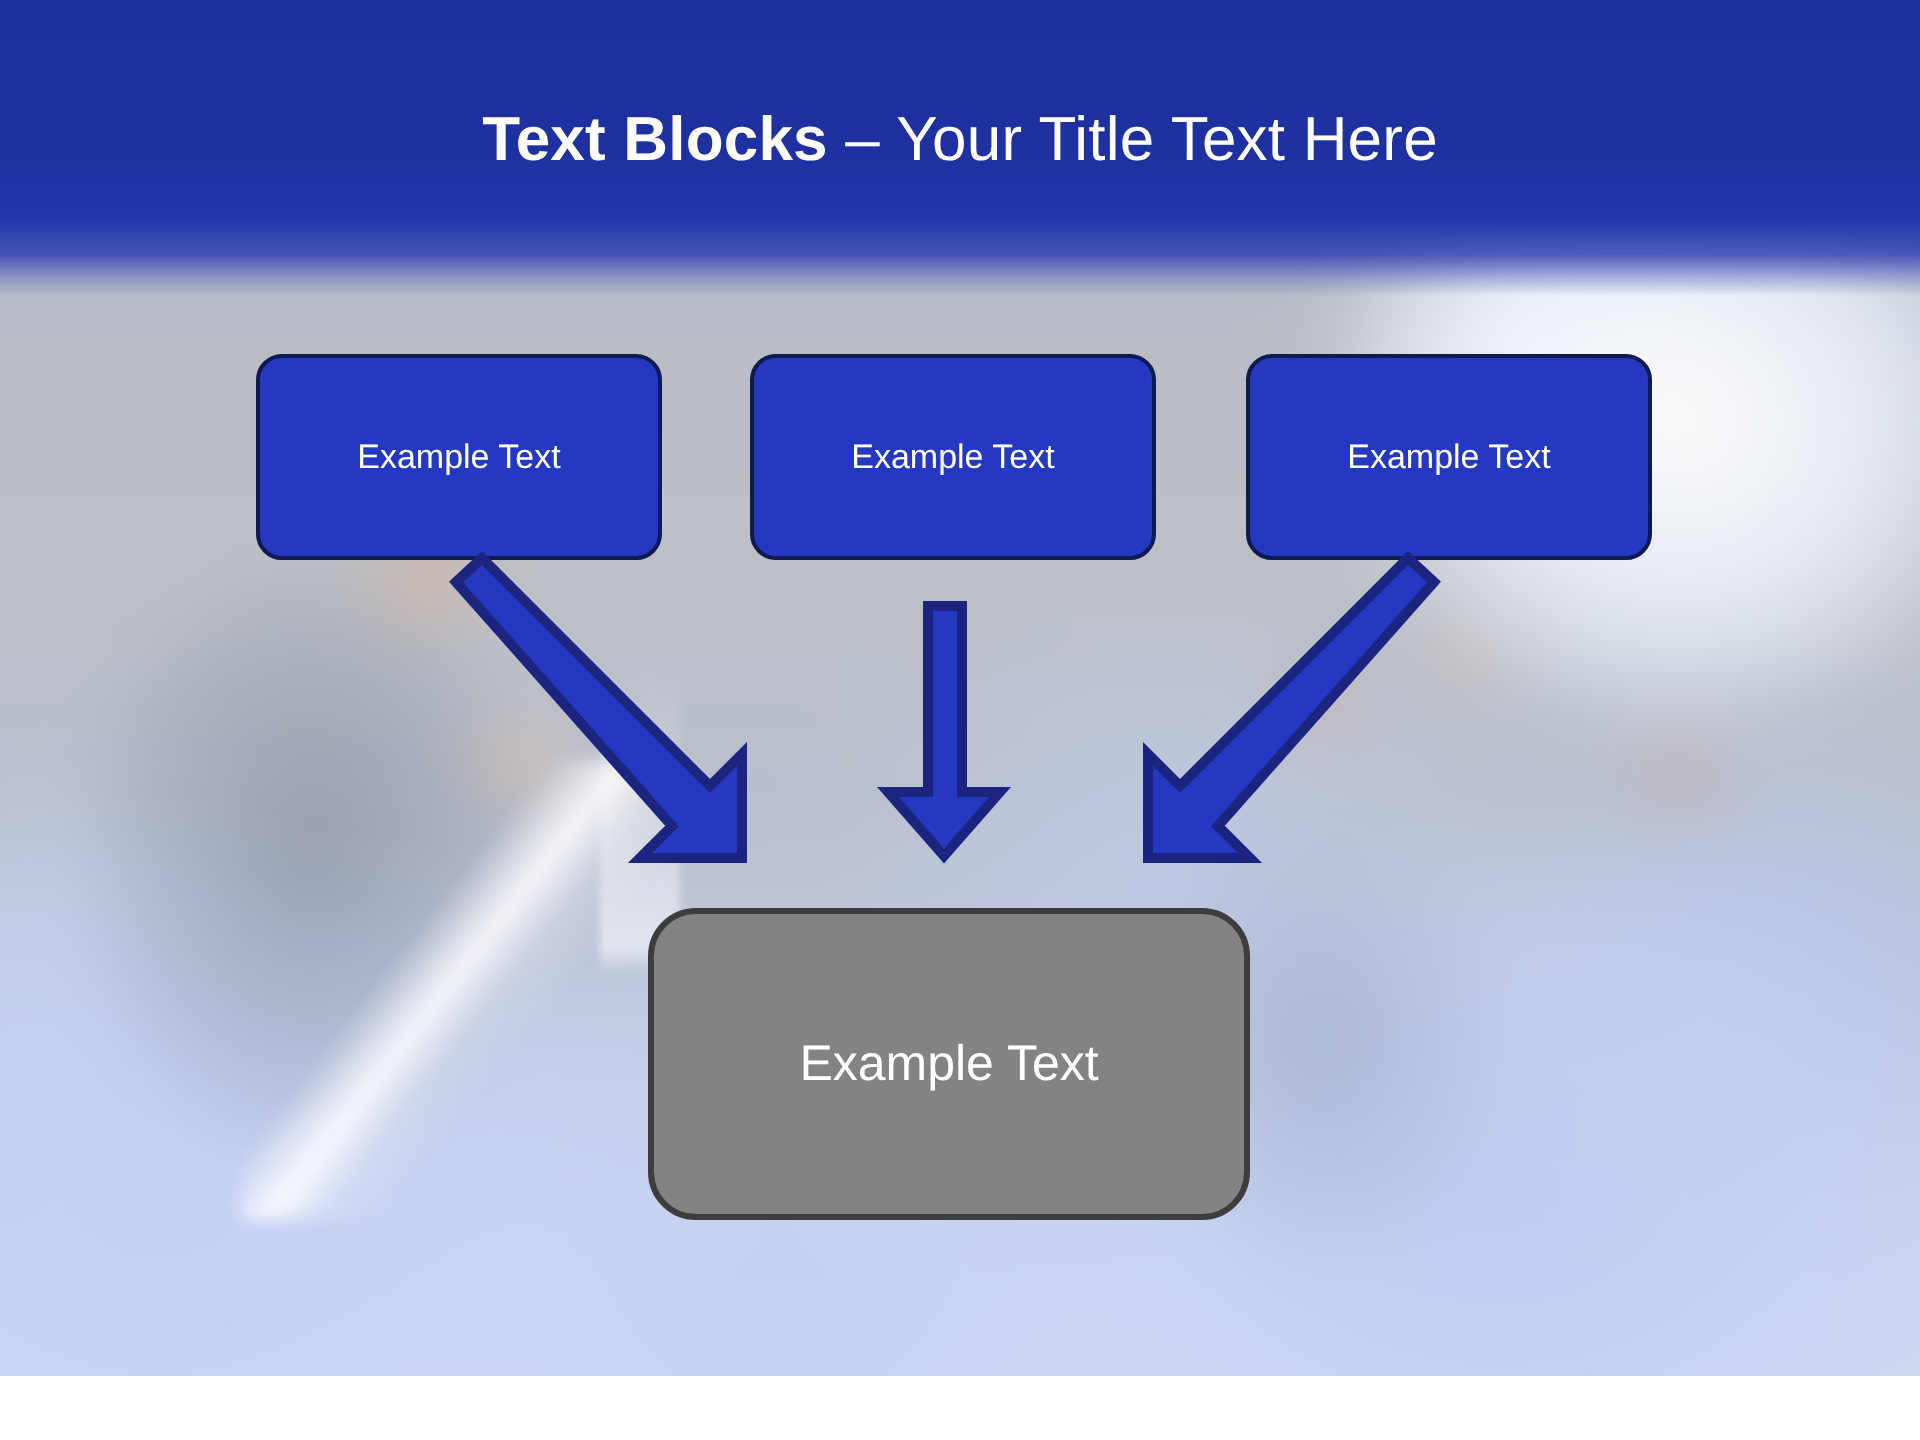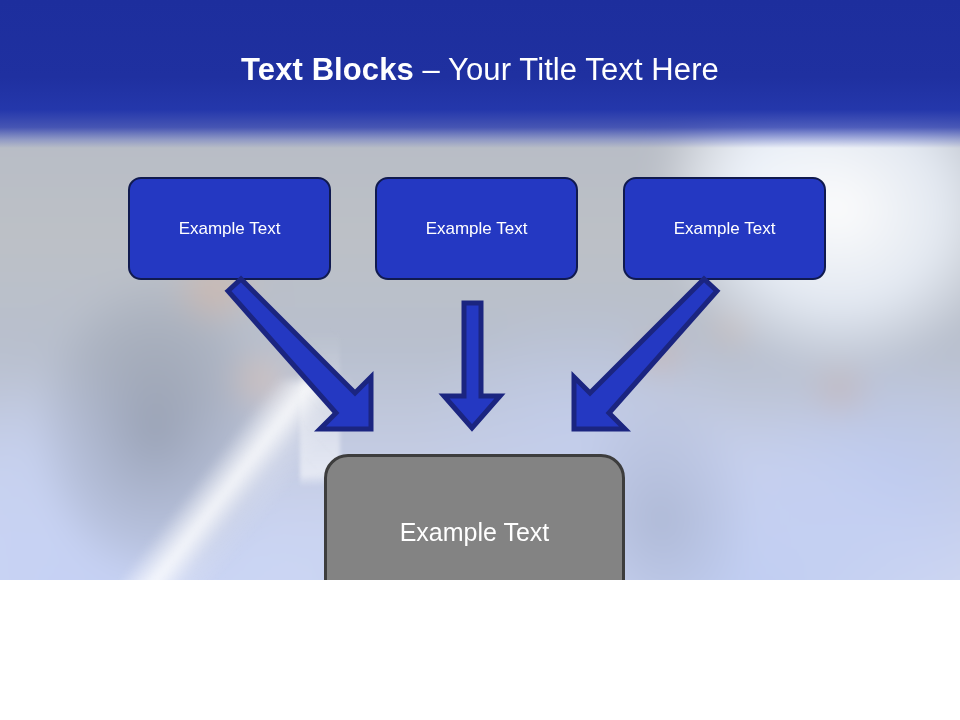--- a/index.html
+++ b/index.html
@@ -8,21 +8,21 @@
     padding: 0;
     background: #ffffff;
   }
   body {
     font-family: "Liberation Sans", sans-serif;
   }
 
   #slide {
     position: relative;
     width: 960px;
-    height: 580px;
+    height: 688px;
     overflow: hidden;
     background: #b9c0cc;
   }
 
   
   .bg-layer {
     position: absolute;
     inset: 0;
     overflow: hidden;
   }

